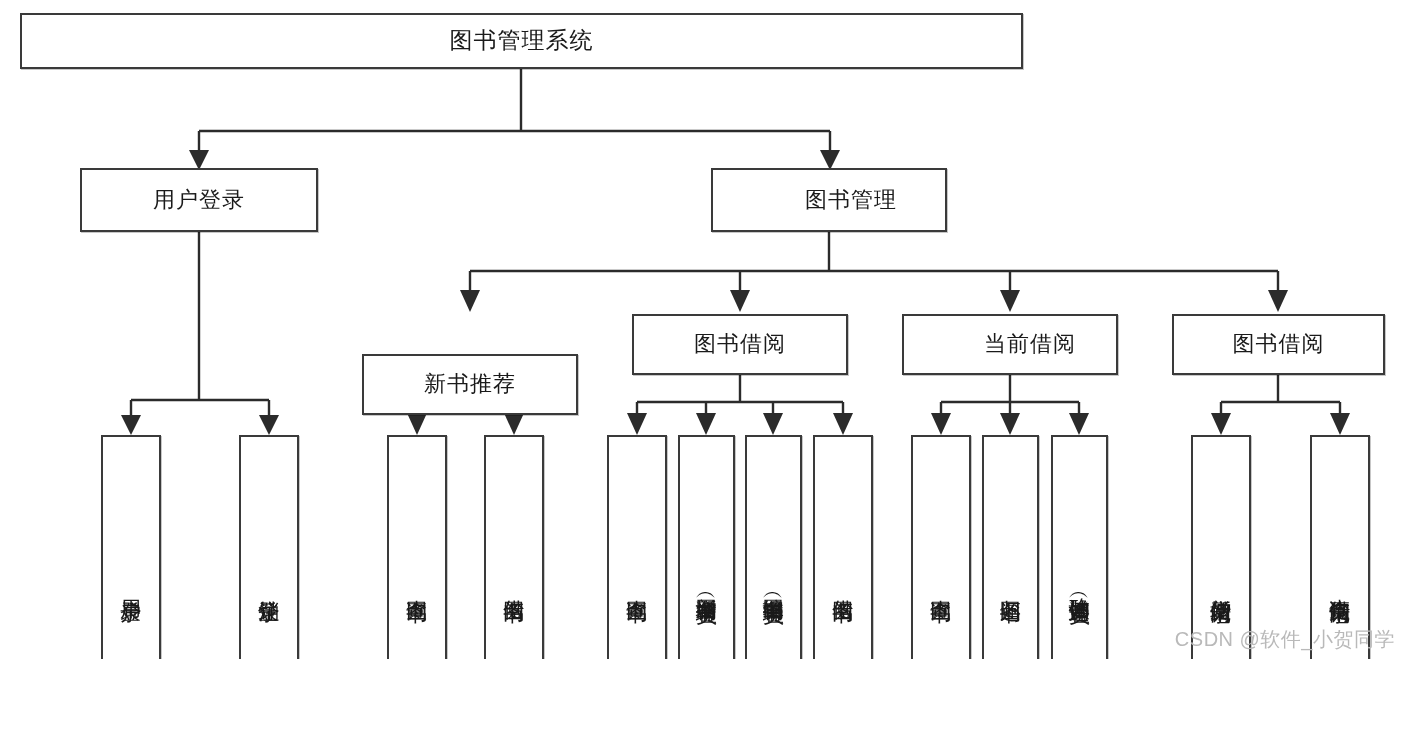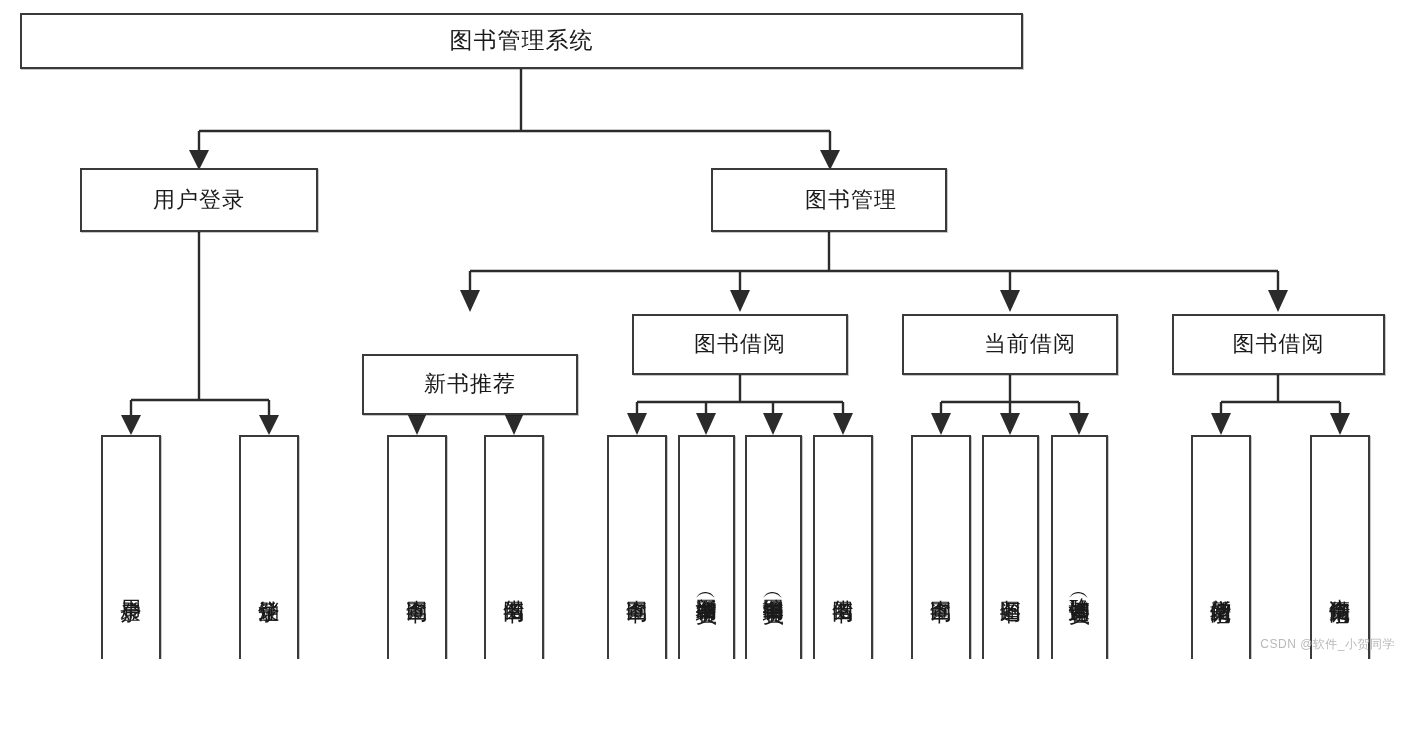--- a/index.html
+++ b/index.html
@@ -62,21 +62,21 @@
     fill: none;
   }
   .arrowhead {
     fill: #2b2b2b;
     stroke: none;
   }
   .watermark {
     position: absolute;
     right: 10px;
     bottom: 6px;
-    font-size: 12px;
+    font-size: 20px;
     color: #b9b9b9;
     letter-spacing: 0.5px;
     white-space: nowrap;
   }
 </style>
 </head>
 <body>
 
 <div id="canvas">
 

